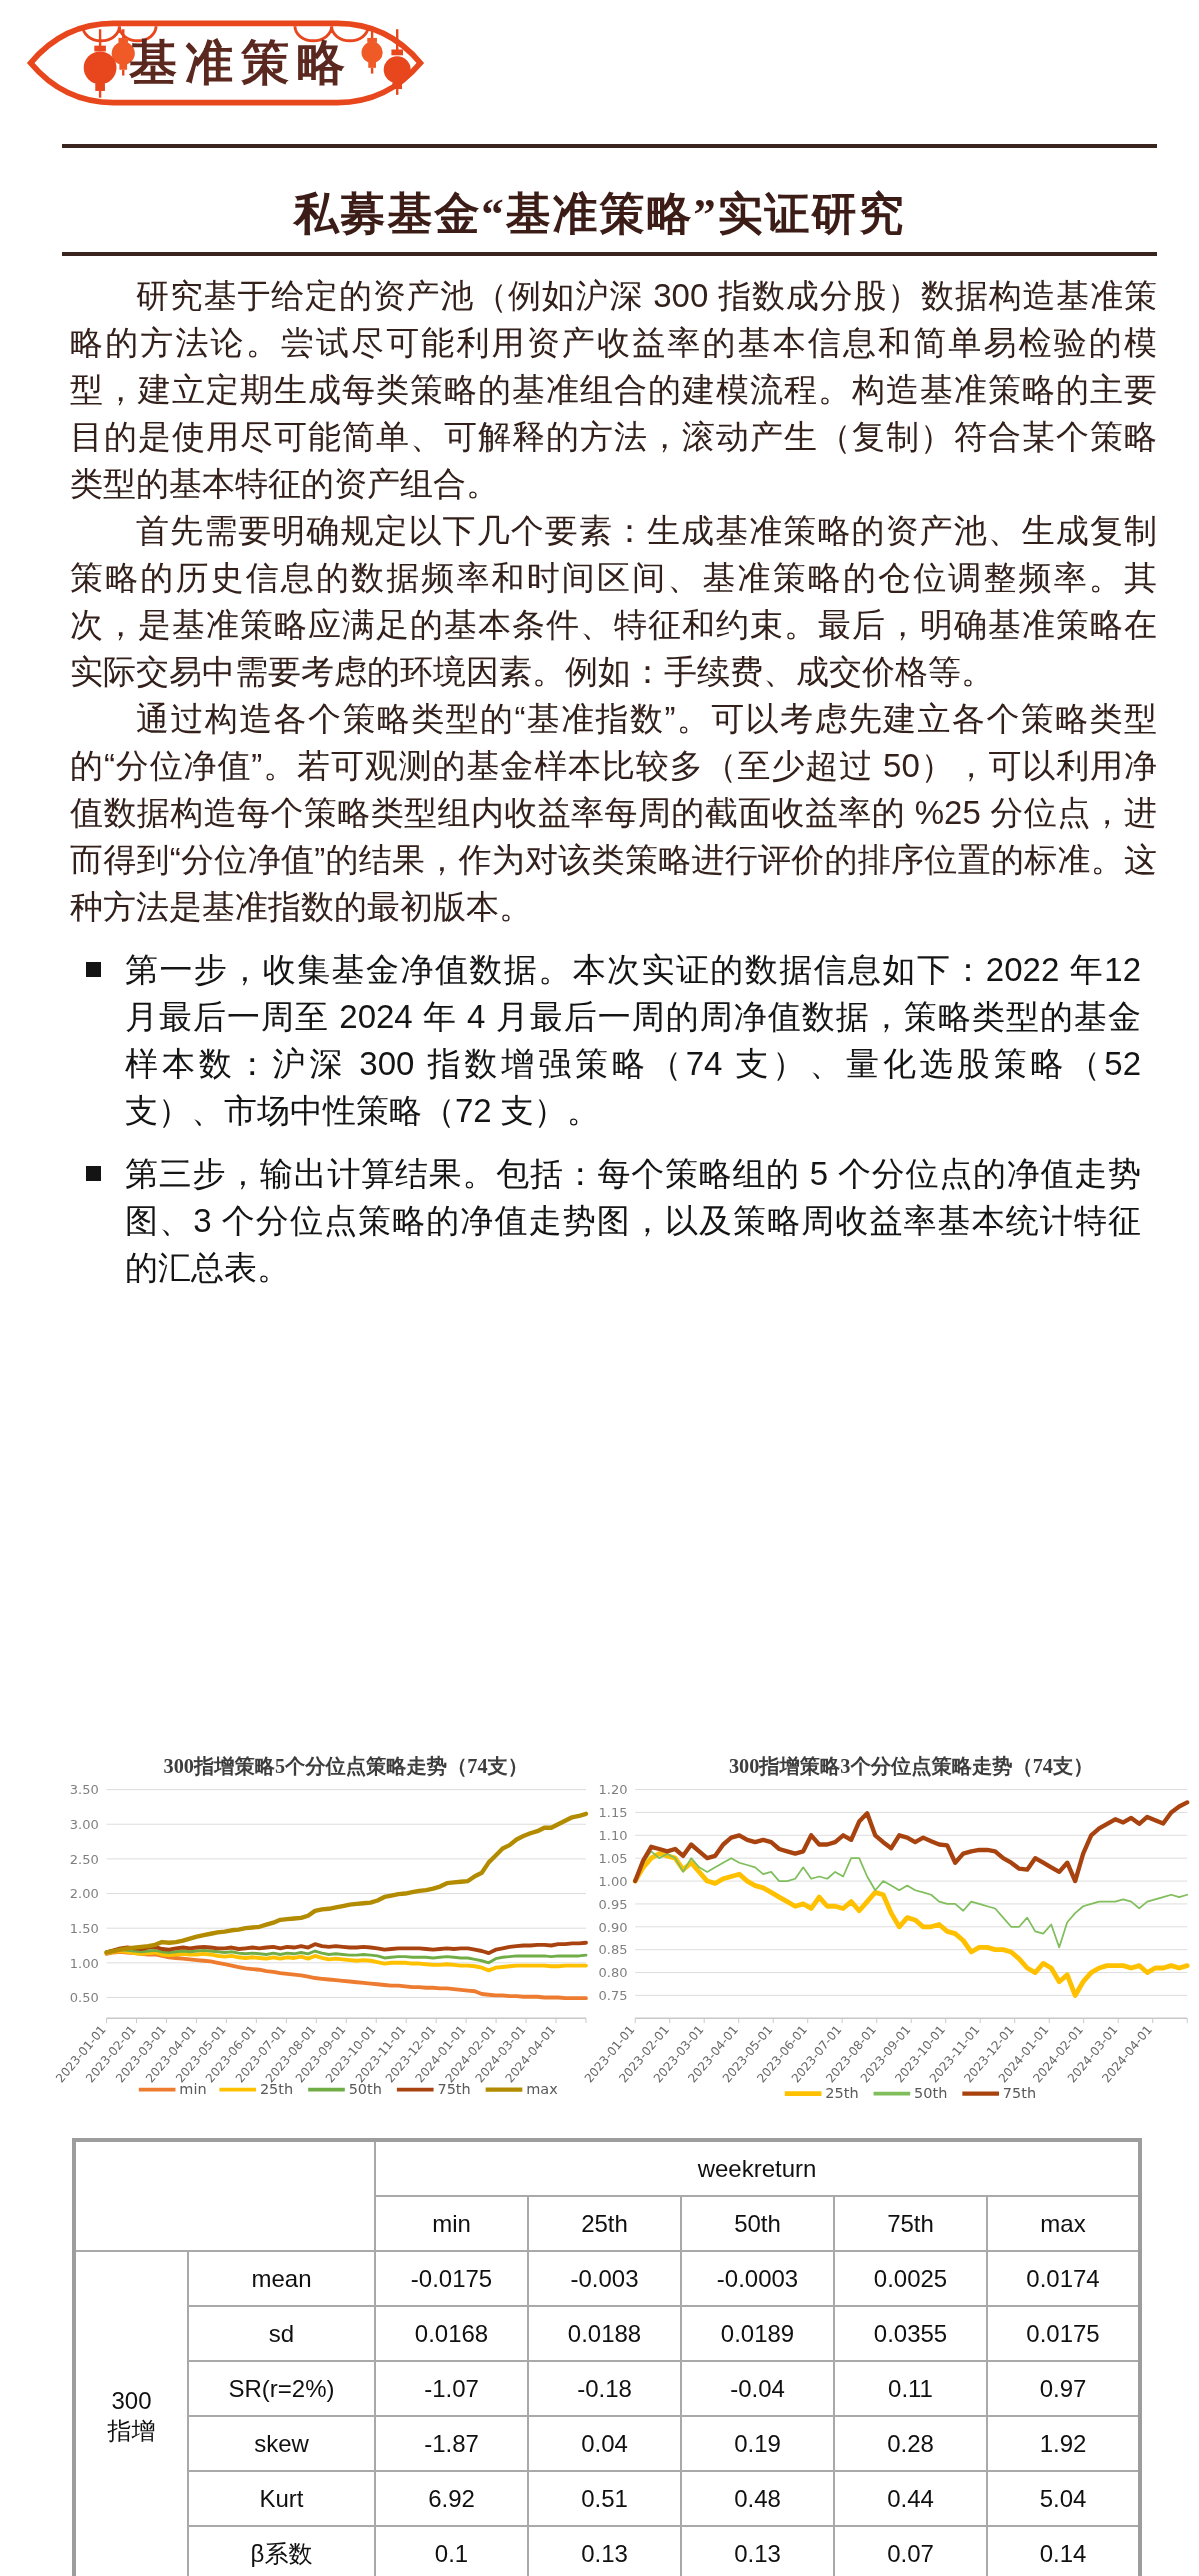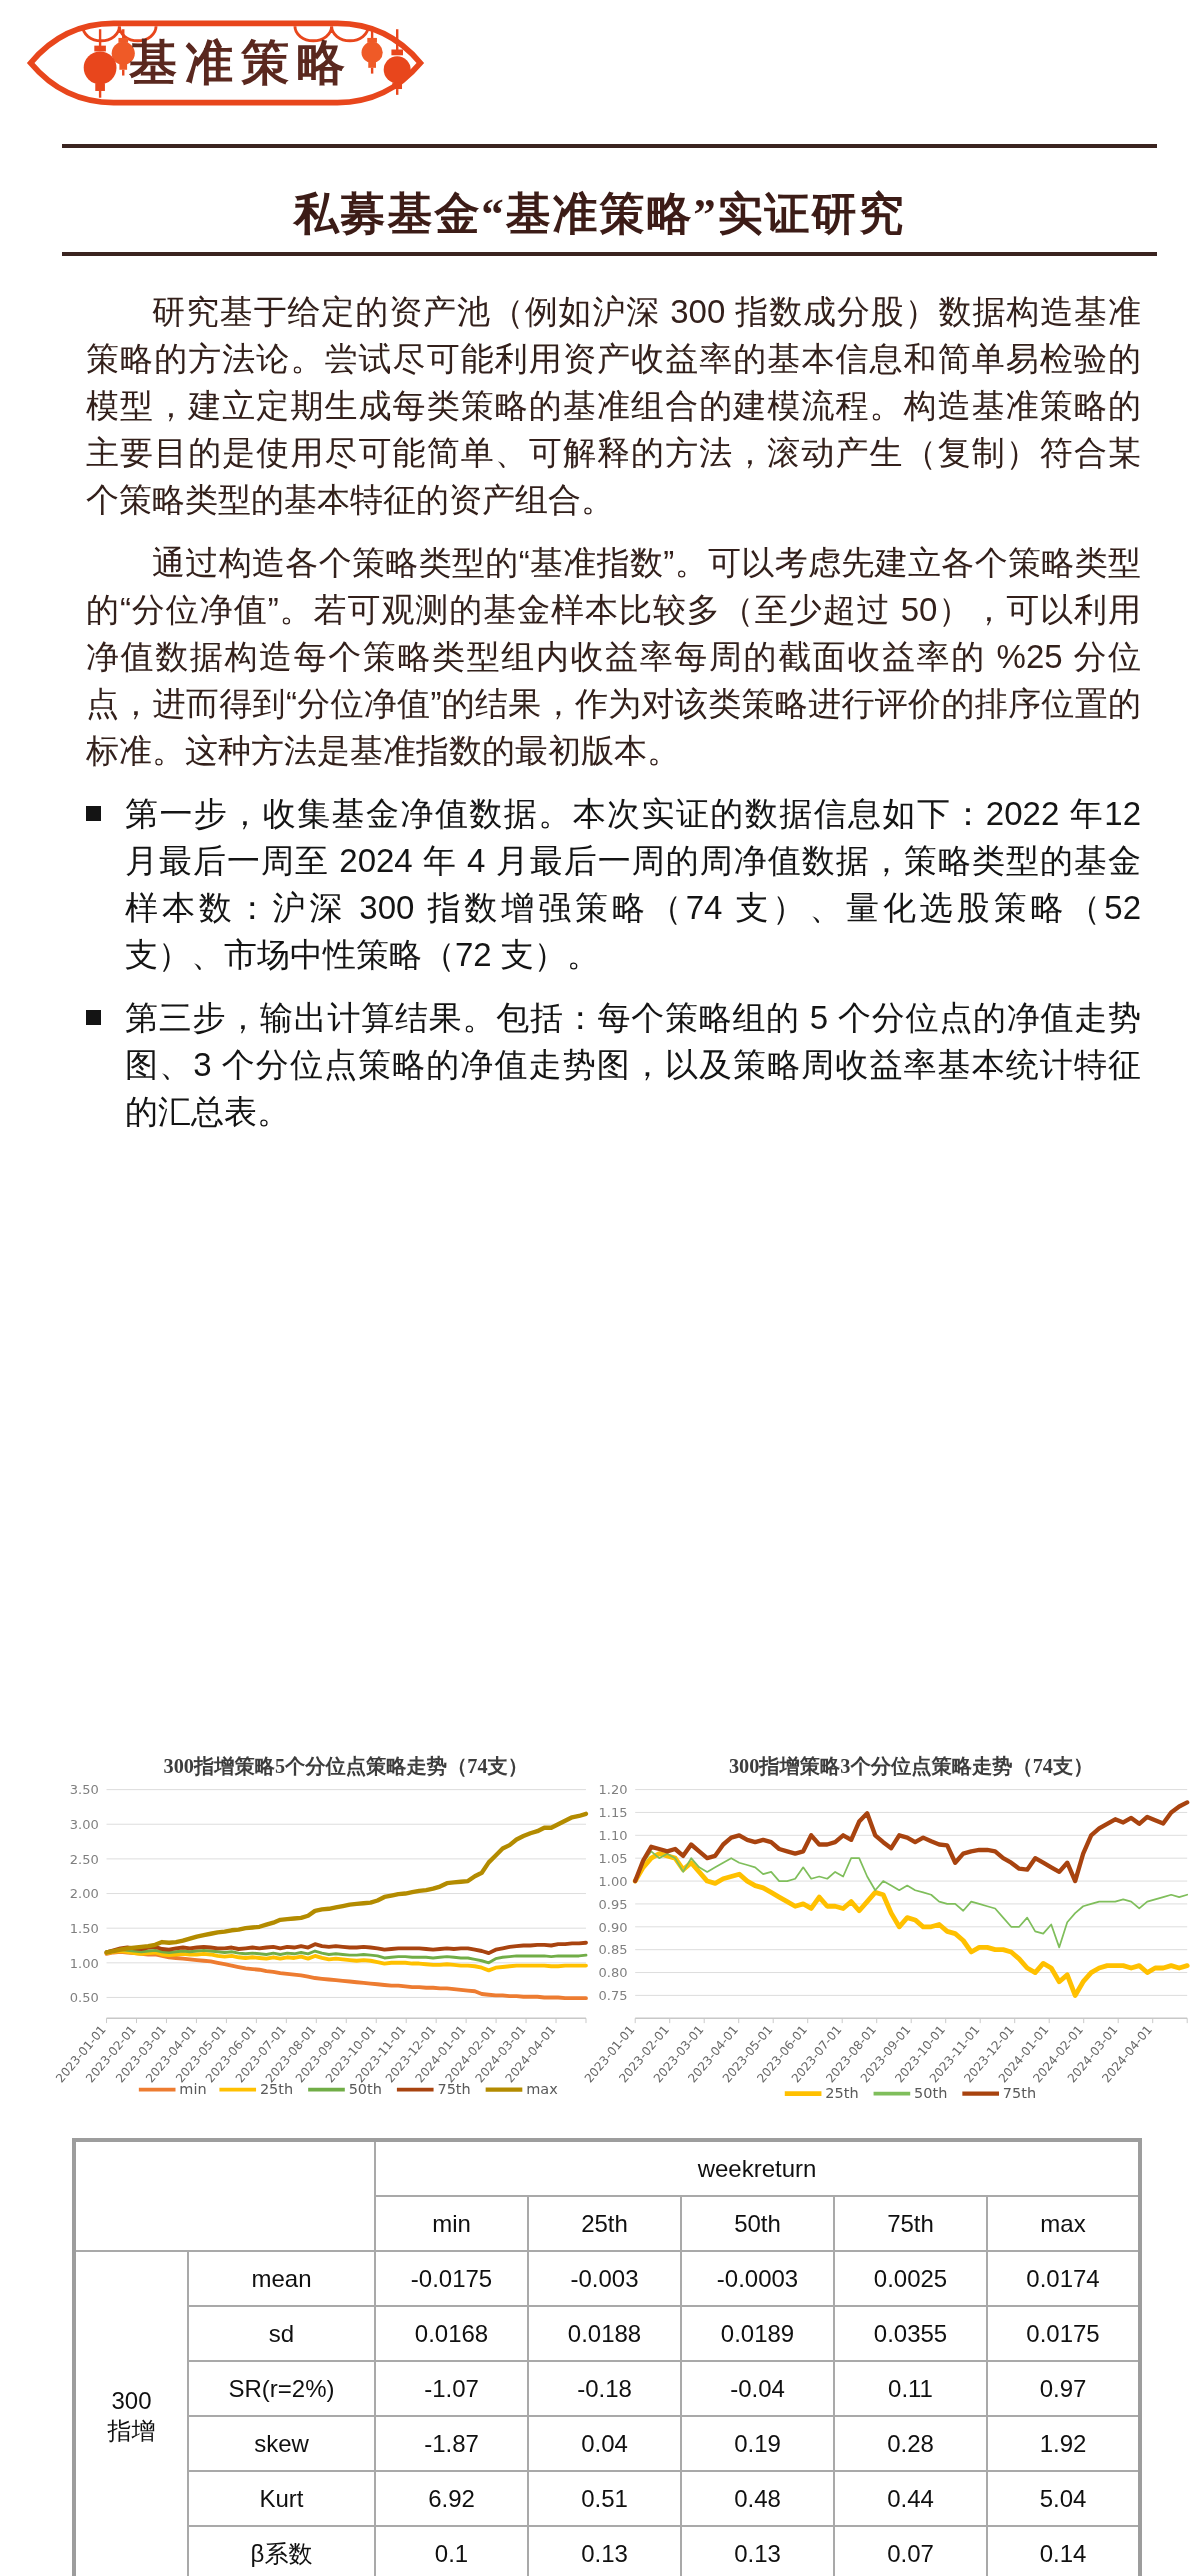--- a/index.html
+++ b/index.html
@@ -13,21 +13,21 @@
   #rule-bottom{top:252px;}
   .page-title{
     position:absolute;top:154px;left:0;width:1199px;text-align:center;
     font-family:"Liberation Serif","DejaVu Serif",serif;font-weight:bold;
     font-size:45px;color:#3c1c17;letter-spacing:1.9px;
   }
   .content{
     position:absolute;top:272px;left:70px;width:1087px;
     font-size:33px;line-height:47px;color:#33201b;text-align:justify;
   }
-  .content p.para{margin:16px;text-indent:2em;}
+  .content p.para{margin:0;text-indent:2em;}
   .section-heading{margin:0;color:#141414;font-size:33px;line-height:47px;font-weight:normal;}
   ul.steps{margin:0;padding:0 0 0 39px;list-style:none;color:#141414;}
   ul.steps li{position:relative;margin:16px;}
   ul.steps li::before{
     content:"";position:absolute;left:-39px;top:16.4px;width:14.5px;height:14.5px;background:#141414;
   }
   .chart-svg{position:absolute;top:1750px;height:359px;}
   #chart0{left:39px;width:574px;}
   #chart1{left:579px;width:620px;}
   table.stats{
@@ -84,20 +84,21 @@
 </svg>
 
 <div class="rule" id="rule-top"></div>
 
 <h1 class="page-title">私募基金“基准策略”实证研究</h1>
 
 <div class="rule" id="rule-bottom"></div>
 
 <div class="content">
   <p class="para">研究基于给定的资产池（例如沪深 300 指数成分股）数据构造基准策略的方法论。尝试尽可能利用资产收益率的基本信息和简单易检验的模型，建立定期生成每类策略的基准组合的建模流程。构造基准策略的主要目的是使用尽可能简单、可解释的方法，滚动产生（复制）符合某个策略类型的基本特征的资产组合。</p>
+  <p class="para">首先需要明确规定以下几个要素：生成基准策略的资产池、生成复制策略的历史信息的数据频率和时间区间、基准策略的仓位调整频率。其次，是基准策略应满足的基本条件、特征和约束。最后，明确基准策略在实际交易中需要考虑的环境因素。例如：手续费、成交价格等。</p>
   <p class="para">通过构造各个策略类型的“基准指数”。可以考虑先建立各个策略类型的“分位净值”。若可观测的基金样本比较多（至少超过 50），可以利用净值数据构造每个策略类型组内收益率每周的截面收益率的 %25 分位点，进而得到“分位净值”的结果，作为对该类策略进行评价的排序位置的标准。这种方法是基准指数的最初版本。</p>
   <ul class="steps">
     <li>第一步，收集基金净值数据。本次实证的数据信息如下：2022 年12 月最后一周至 2024 年 4 月最后一周的周净值数据，策略类型的基金样本数：沪深 300 指数增强策略（74 支）、量化选股策略（52 支）、市场中性策略（72 支）。</li>
     <li>第三步，输出计算结果。包括：每个策略组的 5 个分位点的净值走势图、3 个分位点策略的净值走势图，以及策略周收益率基本统计特征的汇总表。</li>
   </ul>
 </div>
 
 <svg id="chart0" class="chart-svg" viewBox="0 0 595 372">
     <text x="318" y="24" text-anchor="middle" font-size="21" font-family="'Liberation Serif','DejaVu Serif',serif" font-weight="bold" fill="#3d3d3d">300指增策略5个分位点策略走势（74支）</text>
     <line x1="70" x2="567" y1="256.4545454545455" y2="256.4545454545455" stroke="#dcdcdc" stroke-width="1"></line>

